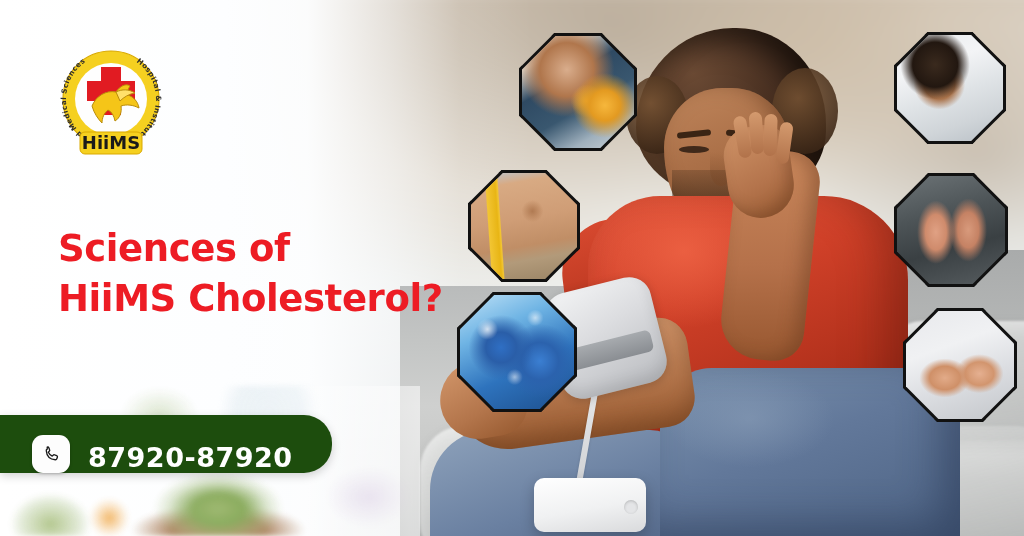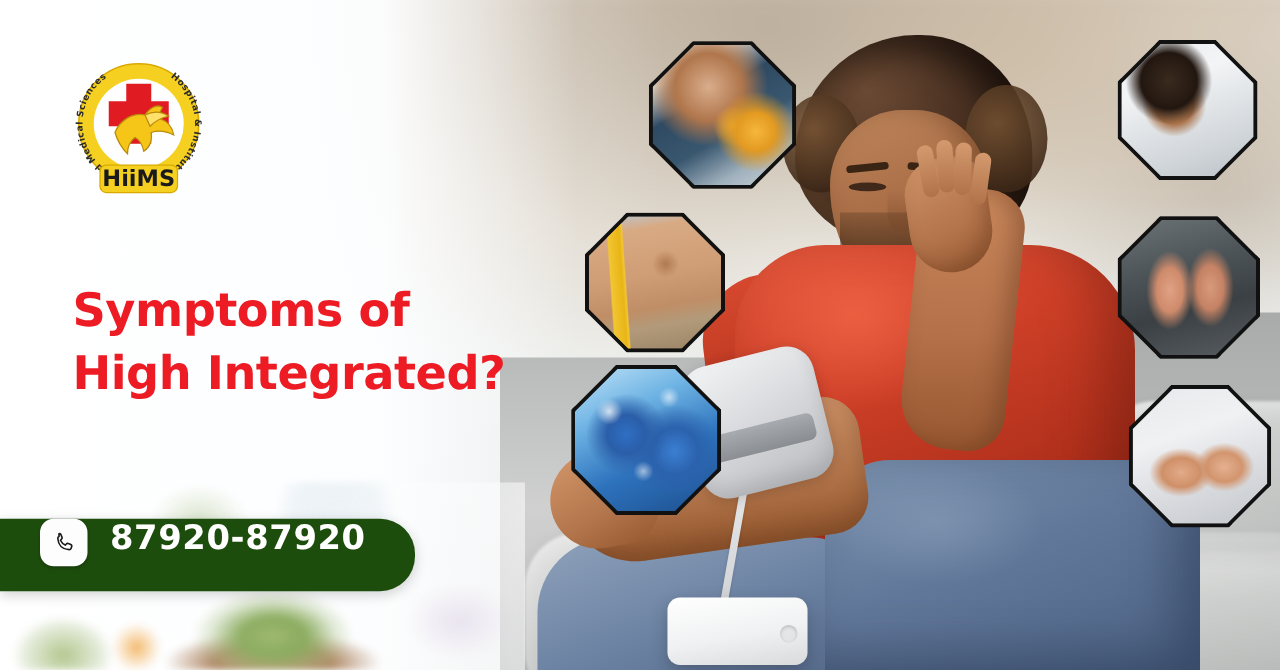--- a/index.html
+++ b/index.html
@@ -275,21 +275,21 @@
     font-family:"DejaVu Sans","Liberation Sans",sans-serif;
   }
   .line-1 { color:#16191c; }
   .line-2, .line-3 { color:#ed1c24; }
 
   
   .phone-pill {
     position:absolute; left:0; top:415px; width:332px; height:58px;
     background:#1d4d0d;
     border-radius:0 28px 28px 0;
-    display:flex; align-items:flex-start; gap:18px;
+    display:flex; align-items:flex-end; gap:18px;
     padding-left:32px;
     z-index:25;
     box-shadow:0 3px 10px rgba(0,0,0,.18);
   }
   .phone-badge {
     width:38px; height:38px; border-radius:11px;
     background:#fdfdfd; display:flex; align-items:center; justify-content:center;
     flex:0 0 auto;
     box-shadow:0 1px 3px rgba(0,0,0,.25);
   }
@@ -397,22 +397,22 @@
       </g>
       <text font-family="DejaVu Sans, sans-serif" font-size="7.2" font-weight="bold" fill="#2b2b2b" letter-spacing="0.4">
         <textPath href="#ringpath" startOffset="50%" text-anchor="middle">Hospital &amp; Institute of Integrated Medical Sciences</textPath>
       </text>
       <rect x="28" y="92" width="62" height="22" rx="5" fill="#f5d020" stroke="#d9a900" stroke-width="1"></rect>
       <text x="59" y="109" text-anchor="middle" font-family="DejaVu Sans, sans-serif" font-size="18" font-weight="bold" fill="#1a1a1a">HiiMS</text>
     </svg>
   </div>
 
   <div class="headline">
-    <div class="line-2">Symptoms of</div>
-    <div class="line-3">High Integrated?</div>
+    <div class="line-2">Sciences of</div>
+    <div class="line-3">HiiMS Cholesterol?</div>
   </div>
 
   <div class="phone-pill">
     <div class="phone-badge">
       <svg viewBox="0 0 24 24" width="19" height="19">
         <path d="M6.6,2.6 C7.4,2.3 8.3,2.7 8.6,3.5 l1,2.5 c0.3,0.7 0.1,1.5 -0.5,2 L8,9.1
                  c1,2.1 2.8,3.9 4.9,4.9 l1.1,-1.1 c0.5,-0.6 1.3,-0.8 2,-0.5 l2.5,1
                  c0.8,0.3 1.2,1.2 0.9,2 l-0.7,2 c-0.3,0.8 -1,1.3 -1.9,1.2
                  C9.3,18 6,14.7 5.4,7.2 C5.3,6.3 5.8,5.6 6.6,5.3 z" fill="none" stroke="#1b1b1b" stroke-width="1.7" stroke-linejoin="round"></path>
       </svg>

